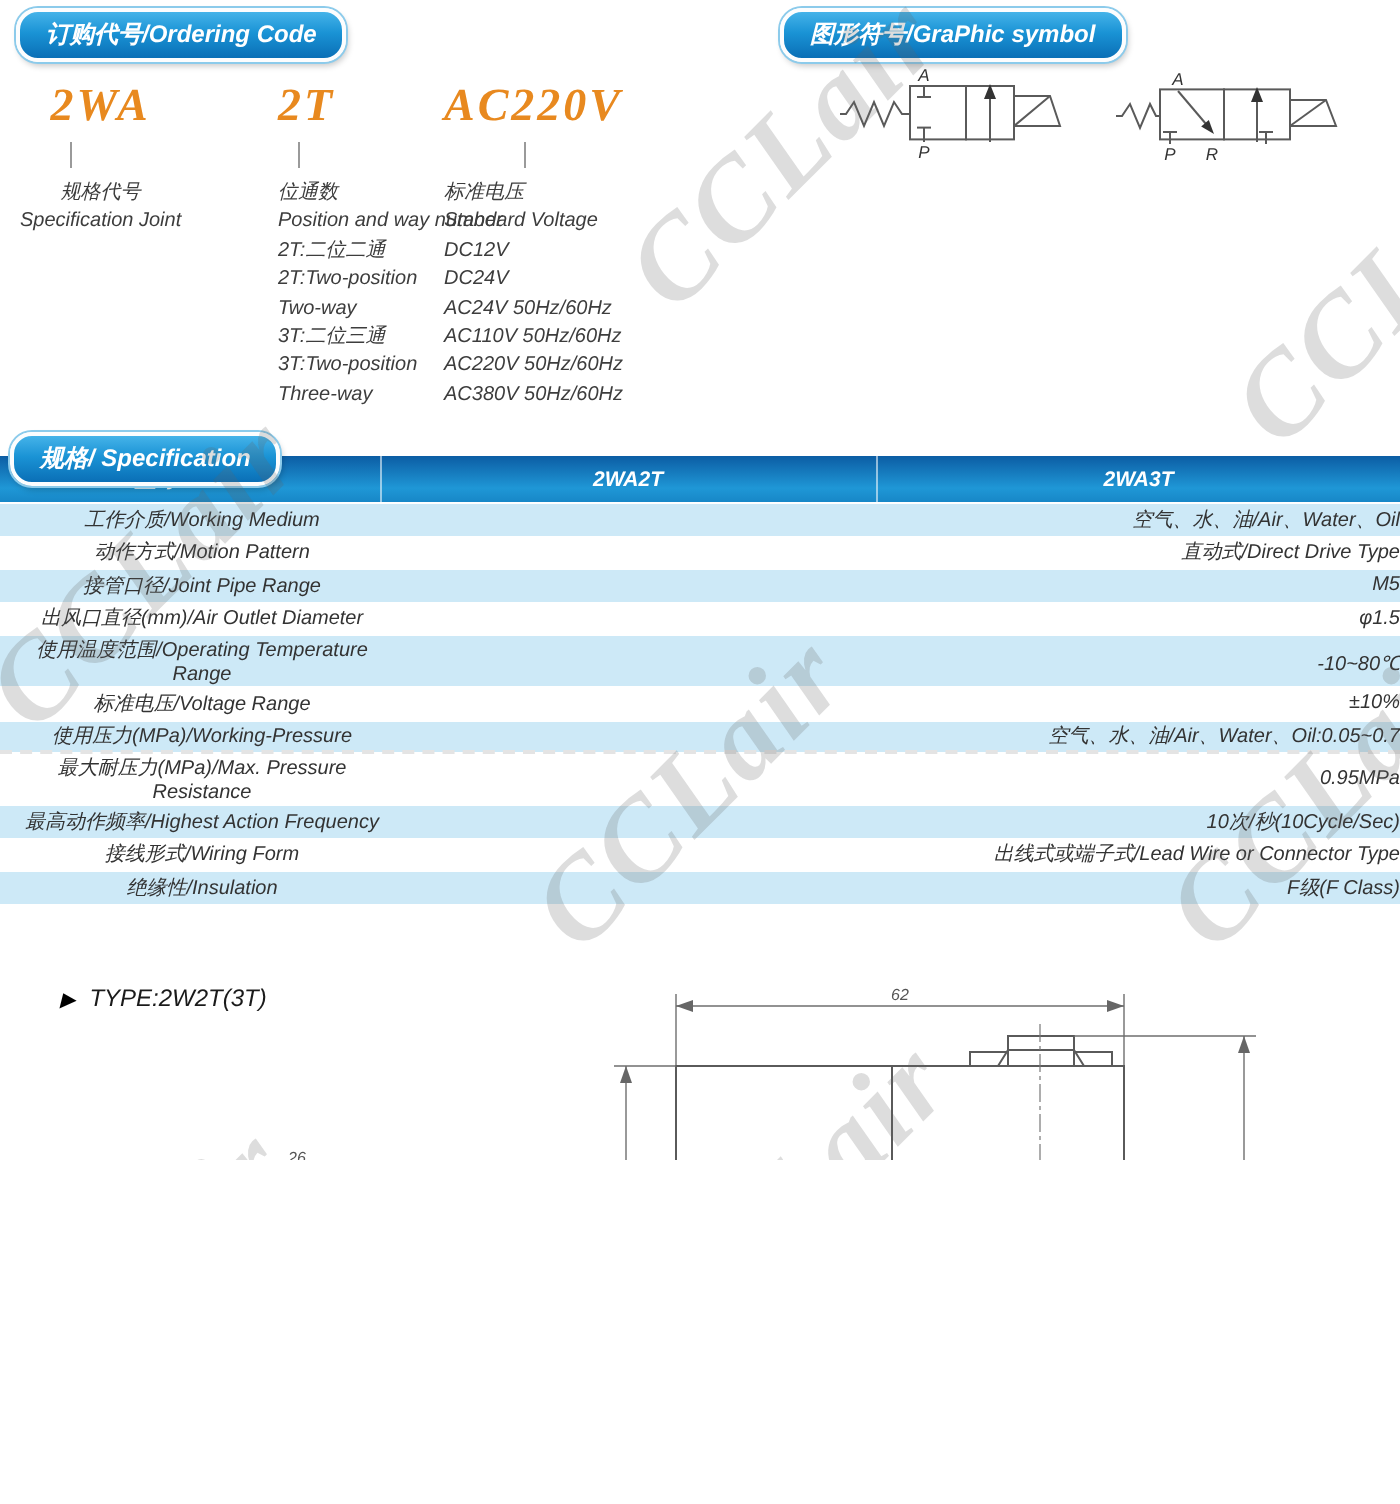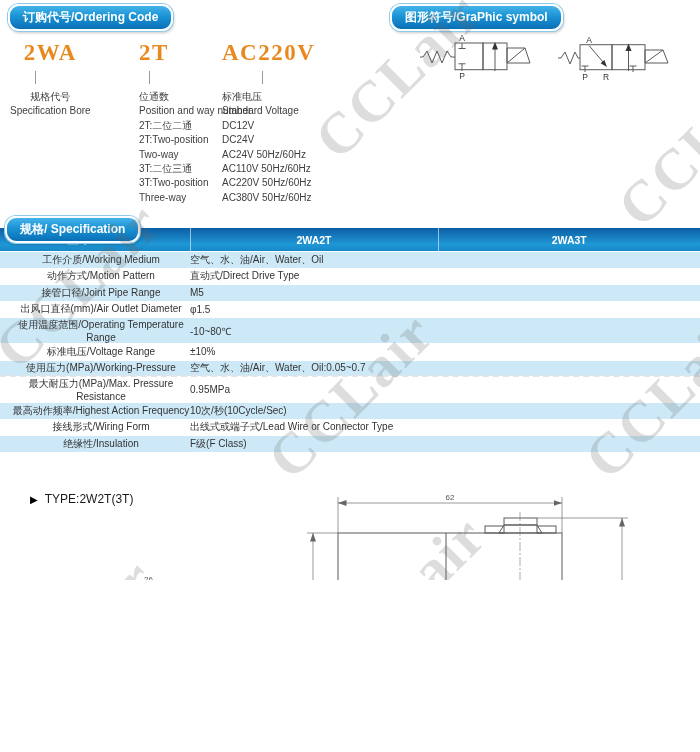--- a/index.html
+++ b/index.html
@@ -1,17 +1,17 @@
 <!DOCTYPE html>
 <html><head>
 <meta charset="utf-8">
 <style>
   html,body{margin:0;padding:0;background:#fff;}
   .page{position:relative;width:700px;height:580px;background:#ffffff;overflow:hidden;
-        font-family:"Liberation Sans",sans-serif;color:#333;}
+        font-family:"Liberation Sans",sans-serif;color:#333;font-style:italic;}
   
   .badge{position:absolute;z-index:2;color:#fff;font-size:12px;font-weight:bold;line-height:1;
          padding:5px 13px 6px;white-space:nowrap;border:2px solid #fcfdfe;border-radius:11px;
          background:linear-gradient(180deg,#45b3e9 0%,#1a93d5 45%,#0a6fb6 100%);
          box-shadow:0 0 0 1px #8ccbeb,1px 2px 3px rgba(0,0,0,.22);}
   #badge-ordering{left:8px;top:4px;}
   #badge-graphic{left:390px;top:4px;}
   #badge-spec{left:5px;top:216px;}
   #badge-dim{left:5px;top:457px;}
   
@@ -35,21 +35,21 @@
   .ptx{fill:#333;font-size:8.5px;font-family:"Liberation Sans",sans-serif;}
   
   #spec-table{position:absolute;left:0;top:228px;width:700px;border-collapse:collapse;
               table-layout:fixed;z-index:1;}
   #spec-table th{height:23px;padding:0;font-size:10.5px;font-weight:bold;color:#fff;text-align:center;
        background:linear-gradient(180deg,#0c5da4 0%,#1f97d6 70%,#1787c7 100%);
        border-right:1px solid rgba(255,255,255,.55);border-bottom:1px solid #fff;}
   #spec-table th:last-child{border-right:none;}
   #spec-table td{height:15.5px;padding:0;font-size:10px;color:#333;border-bottom:1px solid #fff;}
   #spec-table td.lbl{padding-left:12px;text-align:center;}
-  #spec-table td.val{text-align:left;}
+  #spec-table td.val{text-align:right;}
   #spec-table tbody tr:nth-child(odd){background:#cde9f7;}
   #spec-table tbody tr:nth-child(even){background:#ffffff;}
   .fold-line{position:absolute;left:0;top:375px;width:700px;height:0;
              border-top:2px dashed #e4e4e4;z-index:3;}
   
   .type-row{position:absolute;left:30px;top:492px;font-size:12px;color:#1a1a1a;z-index:2;}
   .type-row .tri{font-size:10px;margin-right:7px;color:#000;}
   
   .wm{position:absolute;z-index:5;pointer-events:none;font-family:"Liberation Serif",serif;
       font-weight:bold;font-size:58px;letter-spacing:2px;color:rgba(100,100,100,.22);
@@ -61,21 +61,21 @@
 <div class="page">
 
   <div class="badge" id="badge-ordering">订购代号/Ordering Code</div>
   <div class="badge" id="badge-graphic">图形符号/GraPhic symbol</div>
   <div class="badge" id="badge-spec">规格/ Specification</div>
 
   <div class="ord-col" id="ord-col-0">
     <div class="ord-code">2WA</div>
     <div class="ord-tick"></div>
     <div class="ord-line">规格代号</div>
-    <div class="ord-line">Specification Bore</div>
+    <div class="ord-line">Specification Joint</div>
   </div>
   <div class="ord-col" id="ord-col-1">
     <div class="ord-code">2T</div>
     <div class="ord-tick"></div>
     <div class="ord-line">位通数</div>
     <div class="ord-line">Position and way number</div>
     <div class="ord-line">2T:二位二通</div>
     <div class="ord-line">2T:Two-position</div>
     <div class="ord-line">Two-way</div>
     <div class="ord-line">3T:二位三通</div>

